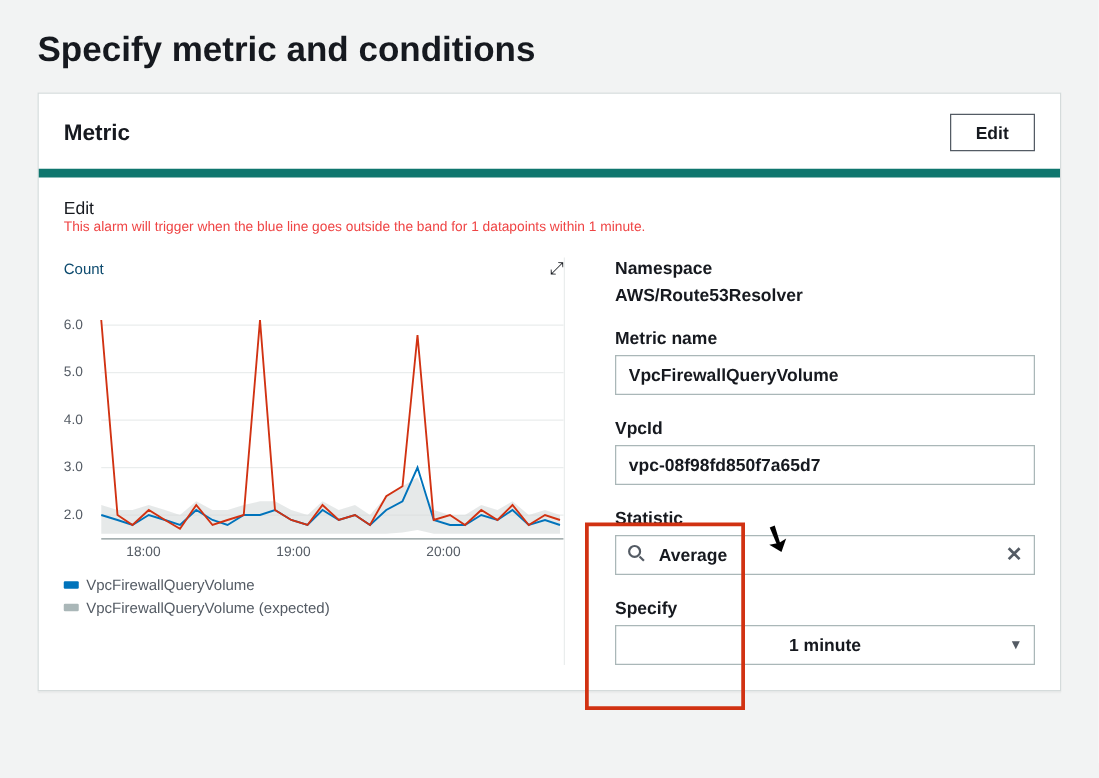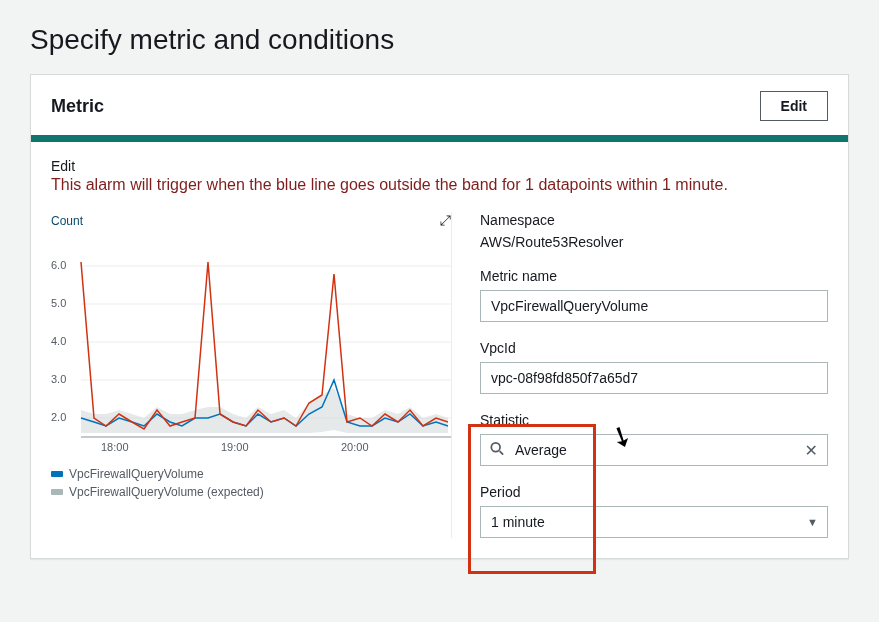--- a/index.html
+++ b/index.html
@@ -6,21 +6,21 @@
     body {
       font-family: "Amazon Ember", "Helvetica Neue", Arial, sans-serif;
       background: #f2f3f3;
       color: #16191f;
       width: 879px;
       height: 622px;
       overflow: hidden;
     }
     .page-title {
       font-size: 28px;
-      font-weight: 400;
+      font-weight: 700;
       padding: 24px 30px 18px 30px;
     }
     .card {
       background: #fff;
       border: 1px solid #d5dbdb;
       margin: 0 30px;
       box-shadow: 0 1px 1px rgba(0,0,0,0.05);
     }
     .card-header {
       display: flex;
@@ -37,24 +37,24 @@
       border: 1px solid #545b64;
       background: #fff;
       padding: 6px 20px;
       font-size: 14px;
       font-weight: 700;
       cursor: pointer;
       color: #16191f;
     }
     .card-body { padding: 16px 20px 20px 20px; }
     .section-label { font-size: 14px; font-weight: 400; color: #16191f; }
-    .helper-text { font-size: 16px; color: #7f1d1d; margin-top: 2px; }
+    .helper-text { font-size: 11px; color: #ef4444; margin-top: 2px; }
     .content-row { display: flex; margin-top: 18px; gap: 0; }
     .chart-col { flex: 0 0 400px; }
-    .form-col { flex: 1; padding-left: 28px; border-left: 1px solid #eaeded; position: relative; }
+    .form-col { flex: 1; padding-left: 40px; border-left: 1px solid #eaeded; position: relative; font-weight: bold; }
     .chart-title-row { display: flex; justify-content: space-between; align-items: center; }
     .chart-title { font-size: 12px; color: #0c4a6e; }
     .expand-icon { font-size: 14px; cursor: pointer; }
     .chart-area {
       position: relative;
       height: 220px;
       margin-top: 8px;
     }
     svg.chart { width: 100%; height: 100%; }
     .axis-text { font-size: 11px; fill: #545b64; }
@@ -88,21 +88,21 @@
       width: 100%;
     }
     .search-ic {
       position: absolute; left: 10px; top: 50%; transform: translateY(-50%);
       font-size: 14px; color: #545b64; pointer-events: none;
     }
     .clear-ic {
       position: absolute; right: 10px; top: 50%; transform: translateY(-50%);
       font-size: 16px; color: #545b64; cursor: pointer;
     }
-    .select-wrap { position: relative; }
+    .select-wrap { position: relative; text-align: center; }
     .select-box {
       border: 1px solid #aab7b8;
       padding: 7px 10px;
       font-size: 14px;
       background: #fff;
       width: 100%;
       cursor: pointer;
     }
     .caret {
       position: absolute; right: 10px; top: 50%; transform: translateY(-50%);
@@ -207,21 +207,21 @@
                   <circle cx="6.5" cy="6.5" r="5"></circle>
                   <line x1="11" y1="11" x2="15" y2="15"></line>
                 </svg>
             </span>
             <div class="stat-input">Average</div>
             <span class="clear-ic">✕</span>
           </div>
         </div>
 
         <div class="form-group" style="margin-bottom:0">
-          <label class="form-label">Period</label>
+          <label class="form-label">Specify</label>
           <div class="select-wrap">
             <div class="select-box">1 minute</div>
             <span class="caret">▼</span>
           </div>
         </div>
 
         <div class="highlight-box" style="left:16px; top:212px; width:128px; height:150px;"></div>
         <div class="arrow-annot" style="left:158px; top:208px;">➘</div>
 
       </div>

